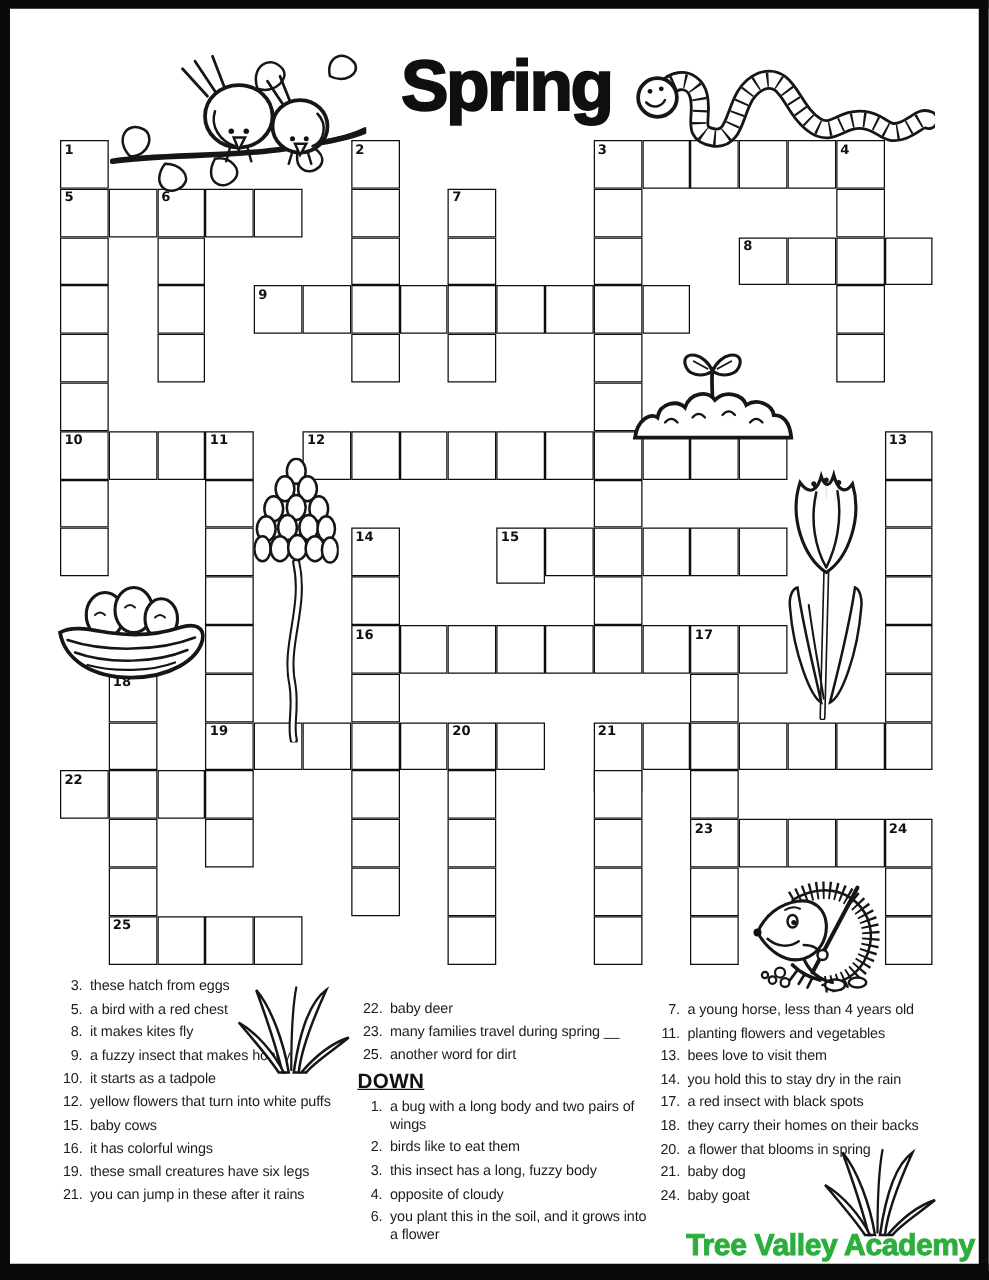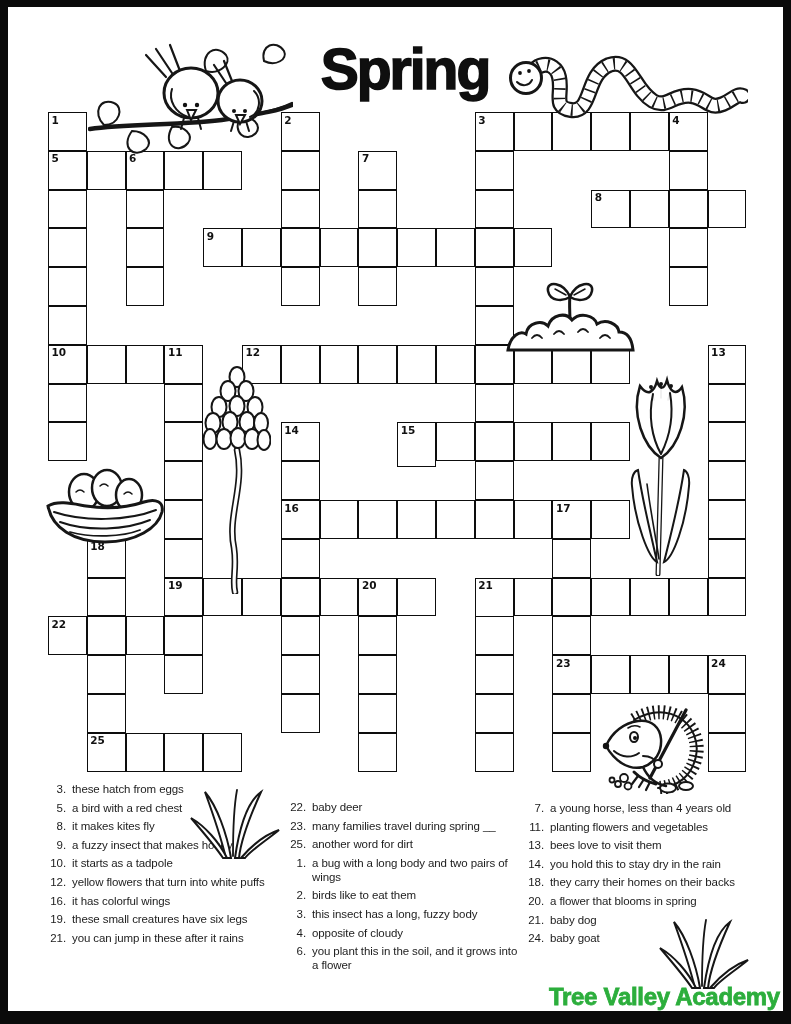--- a/index.html
+++ b/index.html
@@ -399,20 +399,24 @@
       </div>
       <div class="clue">
         <span class="n">10.</span>
         <span class="t">it starts as a tadpole</span>
       </div>
       <div class="clue">
         <span class="n">12.</span>
         <span class="t">yellow flowers that turn into white puffs</span>
       </div>
       <div class="clue">
+        <span class="n">15.</span>
+        <span class="t">baby cows</span>
+      </div>
+      <div class="clue">
         <span class="n">16.</span>
         <span class="t">it has colorful wings</span>
       </div>
       <div class="clue">
         <span class="n">19.</span>
         <span class="t">these small creatures have six legs</span>
       </div>
       <div class="clue">
         <span class="n">21.</span>
         <span class="t">you can jump in these after it rains</span>
@@ -424,20 +428,21 @@
         <span class="t">baby deer</span>
       </div>
       <div class="clue">
         <span class="n">23.</span>
         <span class="t">many families travel during spring __</span>
       </div>
       <div class="clue">
         <span class="n">25.</span>
         <span class="t">another word for dirt</span>
       </div>
+      <div class="clue-head">DOWN</div>
       <div class="clue">
         <span class="n">1.</span>
         <span class="t">a bug with a long body and two pairs of wings</span>
       </div>
       <div class="clue">
         <span class="n">2.</span>
         <span class="t">birds like to eat them</span>
       </div>
       <div class="clue">
         <span class="n">3.</span>
@@ -461,20 +466,24 @@
         <span class="n">11.</span>
         <span class="t">planting flowers and vegetables</span>
       </div>
       <div class="clue">
         <span class="n">13.</span>
         <span class="t">bees love to visit them</span>
       </div>
       <div class="clue">
         <span class="n">14.</span>
         <span class="t">you hold this to stay dry in the rain</span>
+      </div>
+      <div class="clue">
+        <span class="n">17.</span>
+        <span class="t">a red insect with black spots</span>
       </div>
       <div class="clue">
         <span class="n">18.</span>
         <span class="t">they carry their homes on their backs</span>
       </div>
       <div class="clue">
         <span class="n">20.</span>
         <span class="t">a flower that blooms in spring</span>
       </div>
       <div class="clue">

